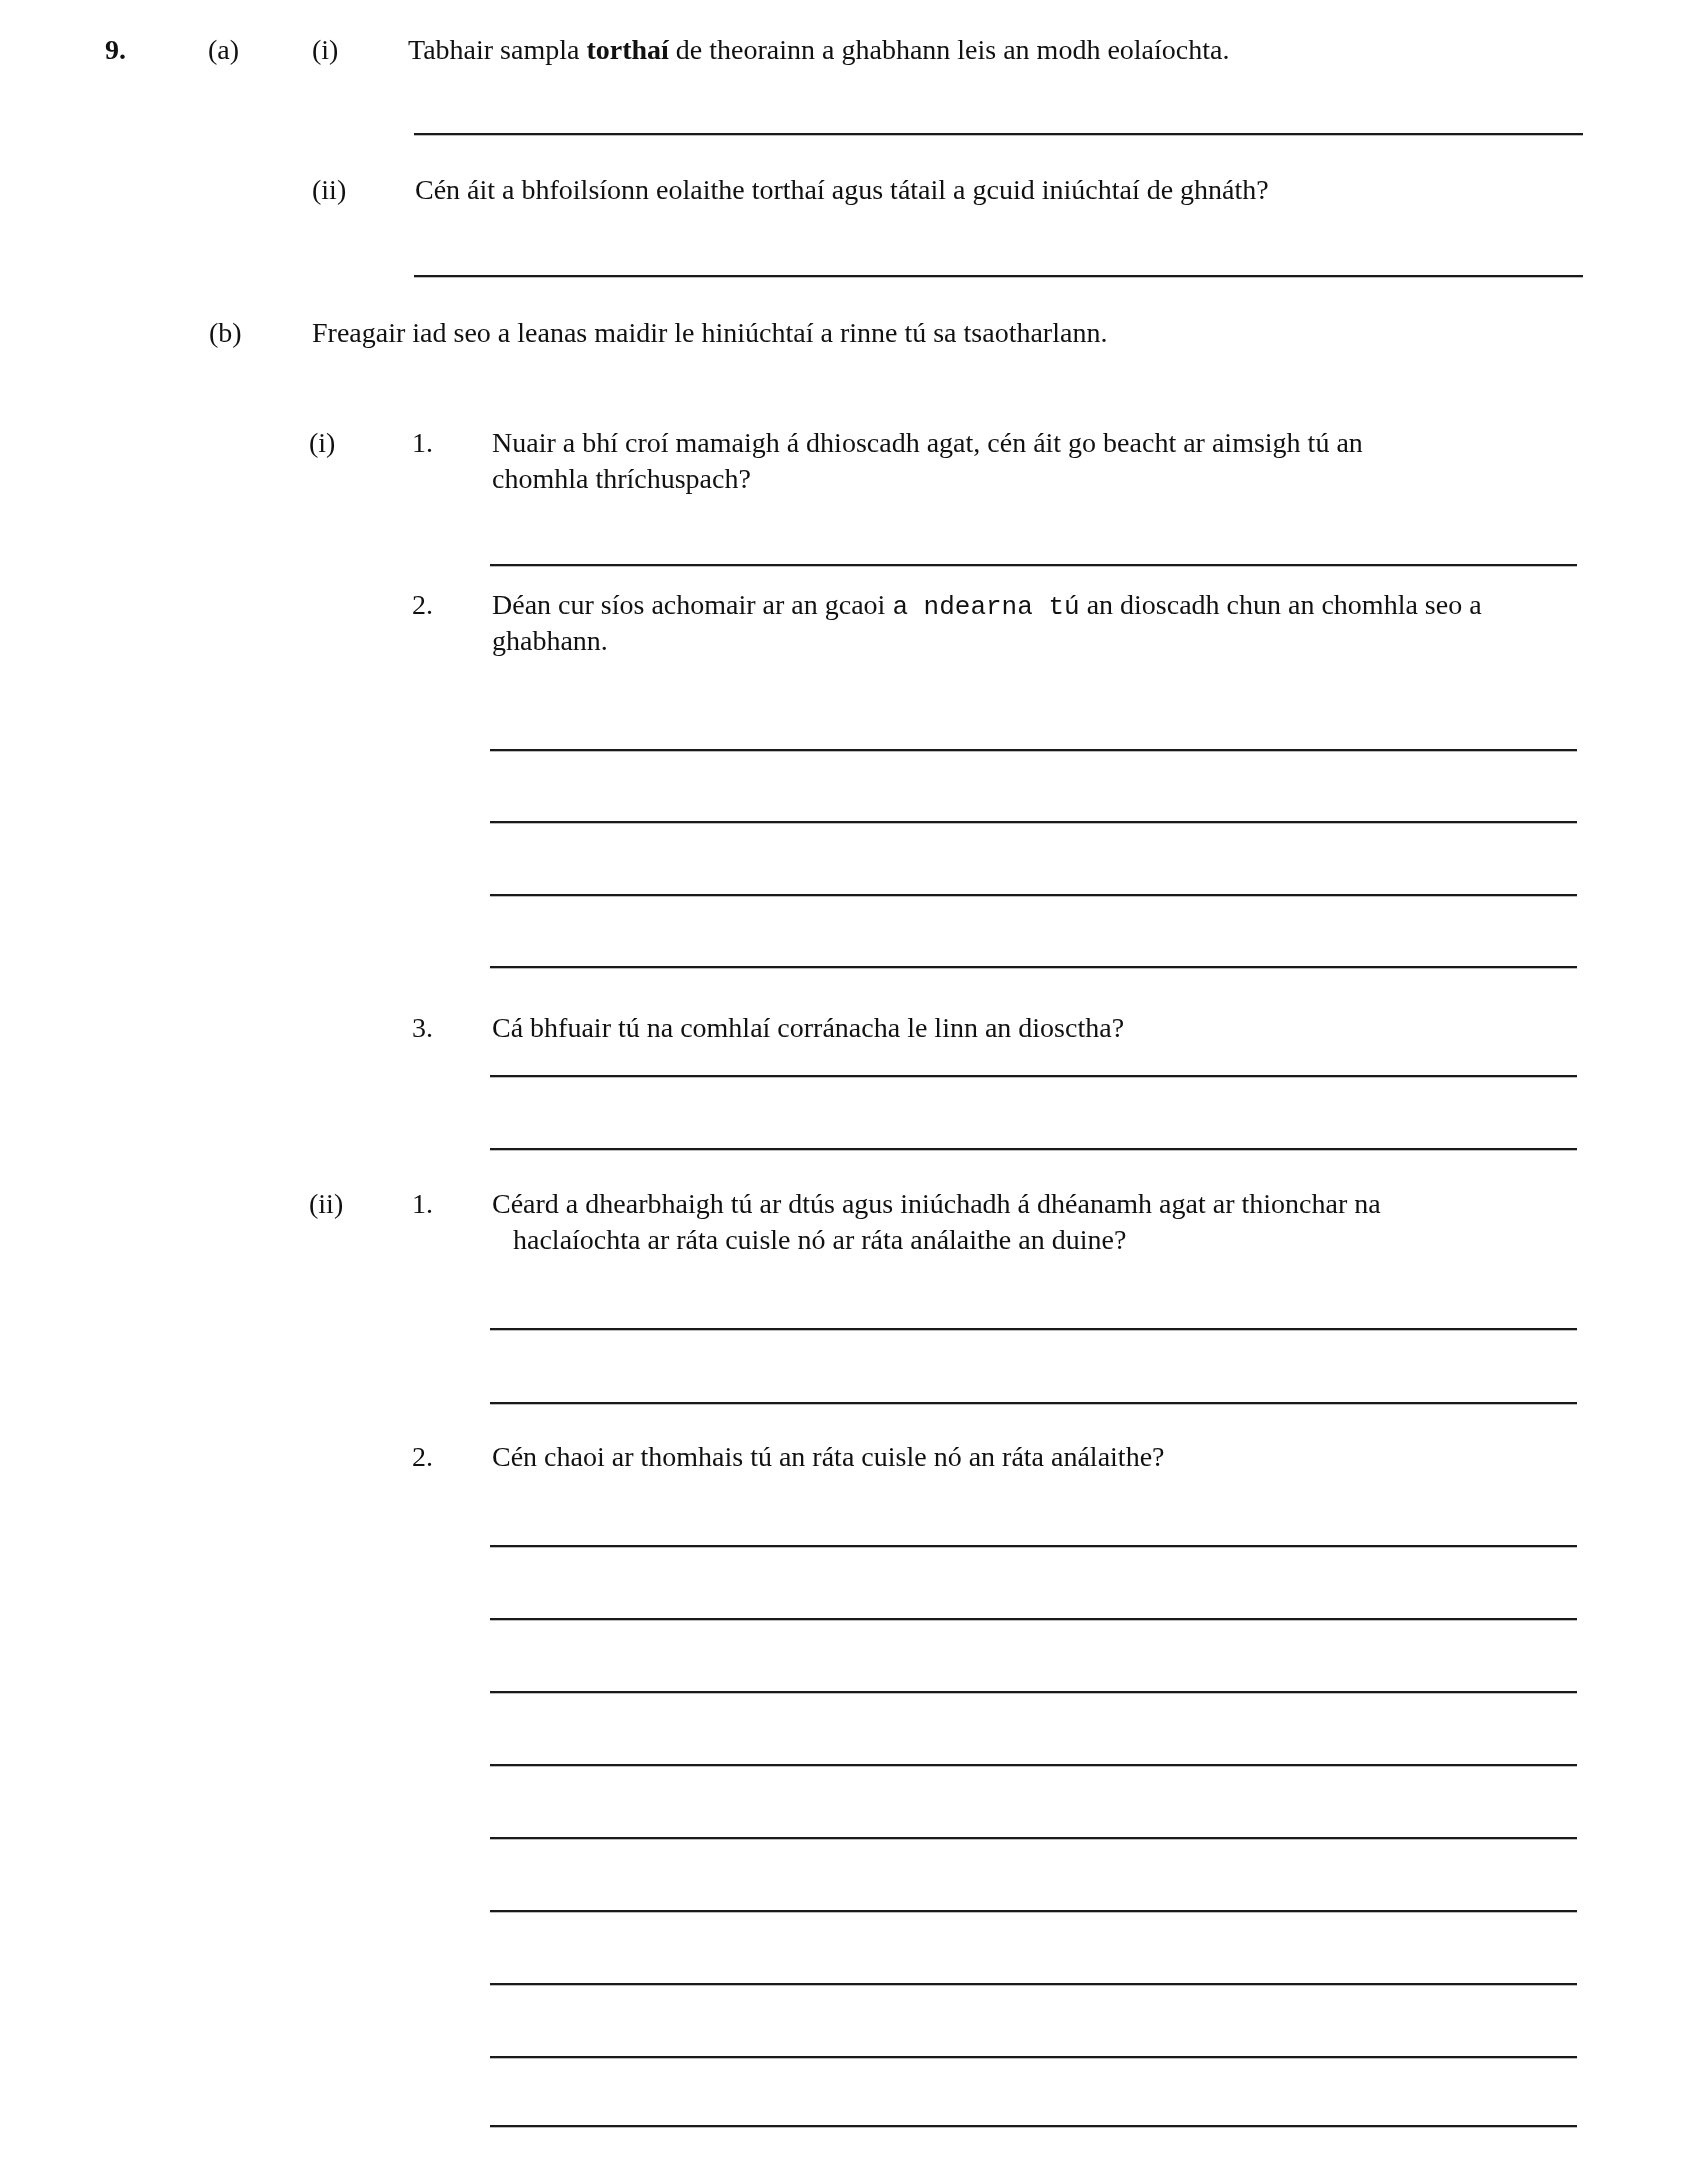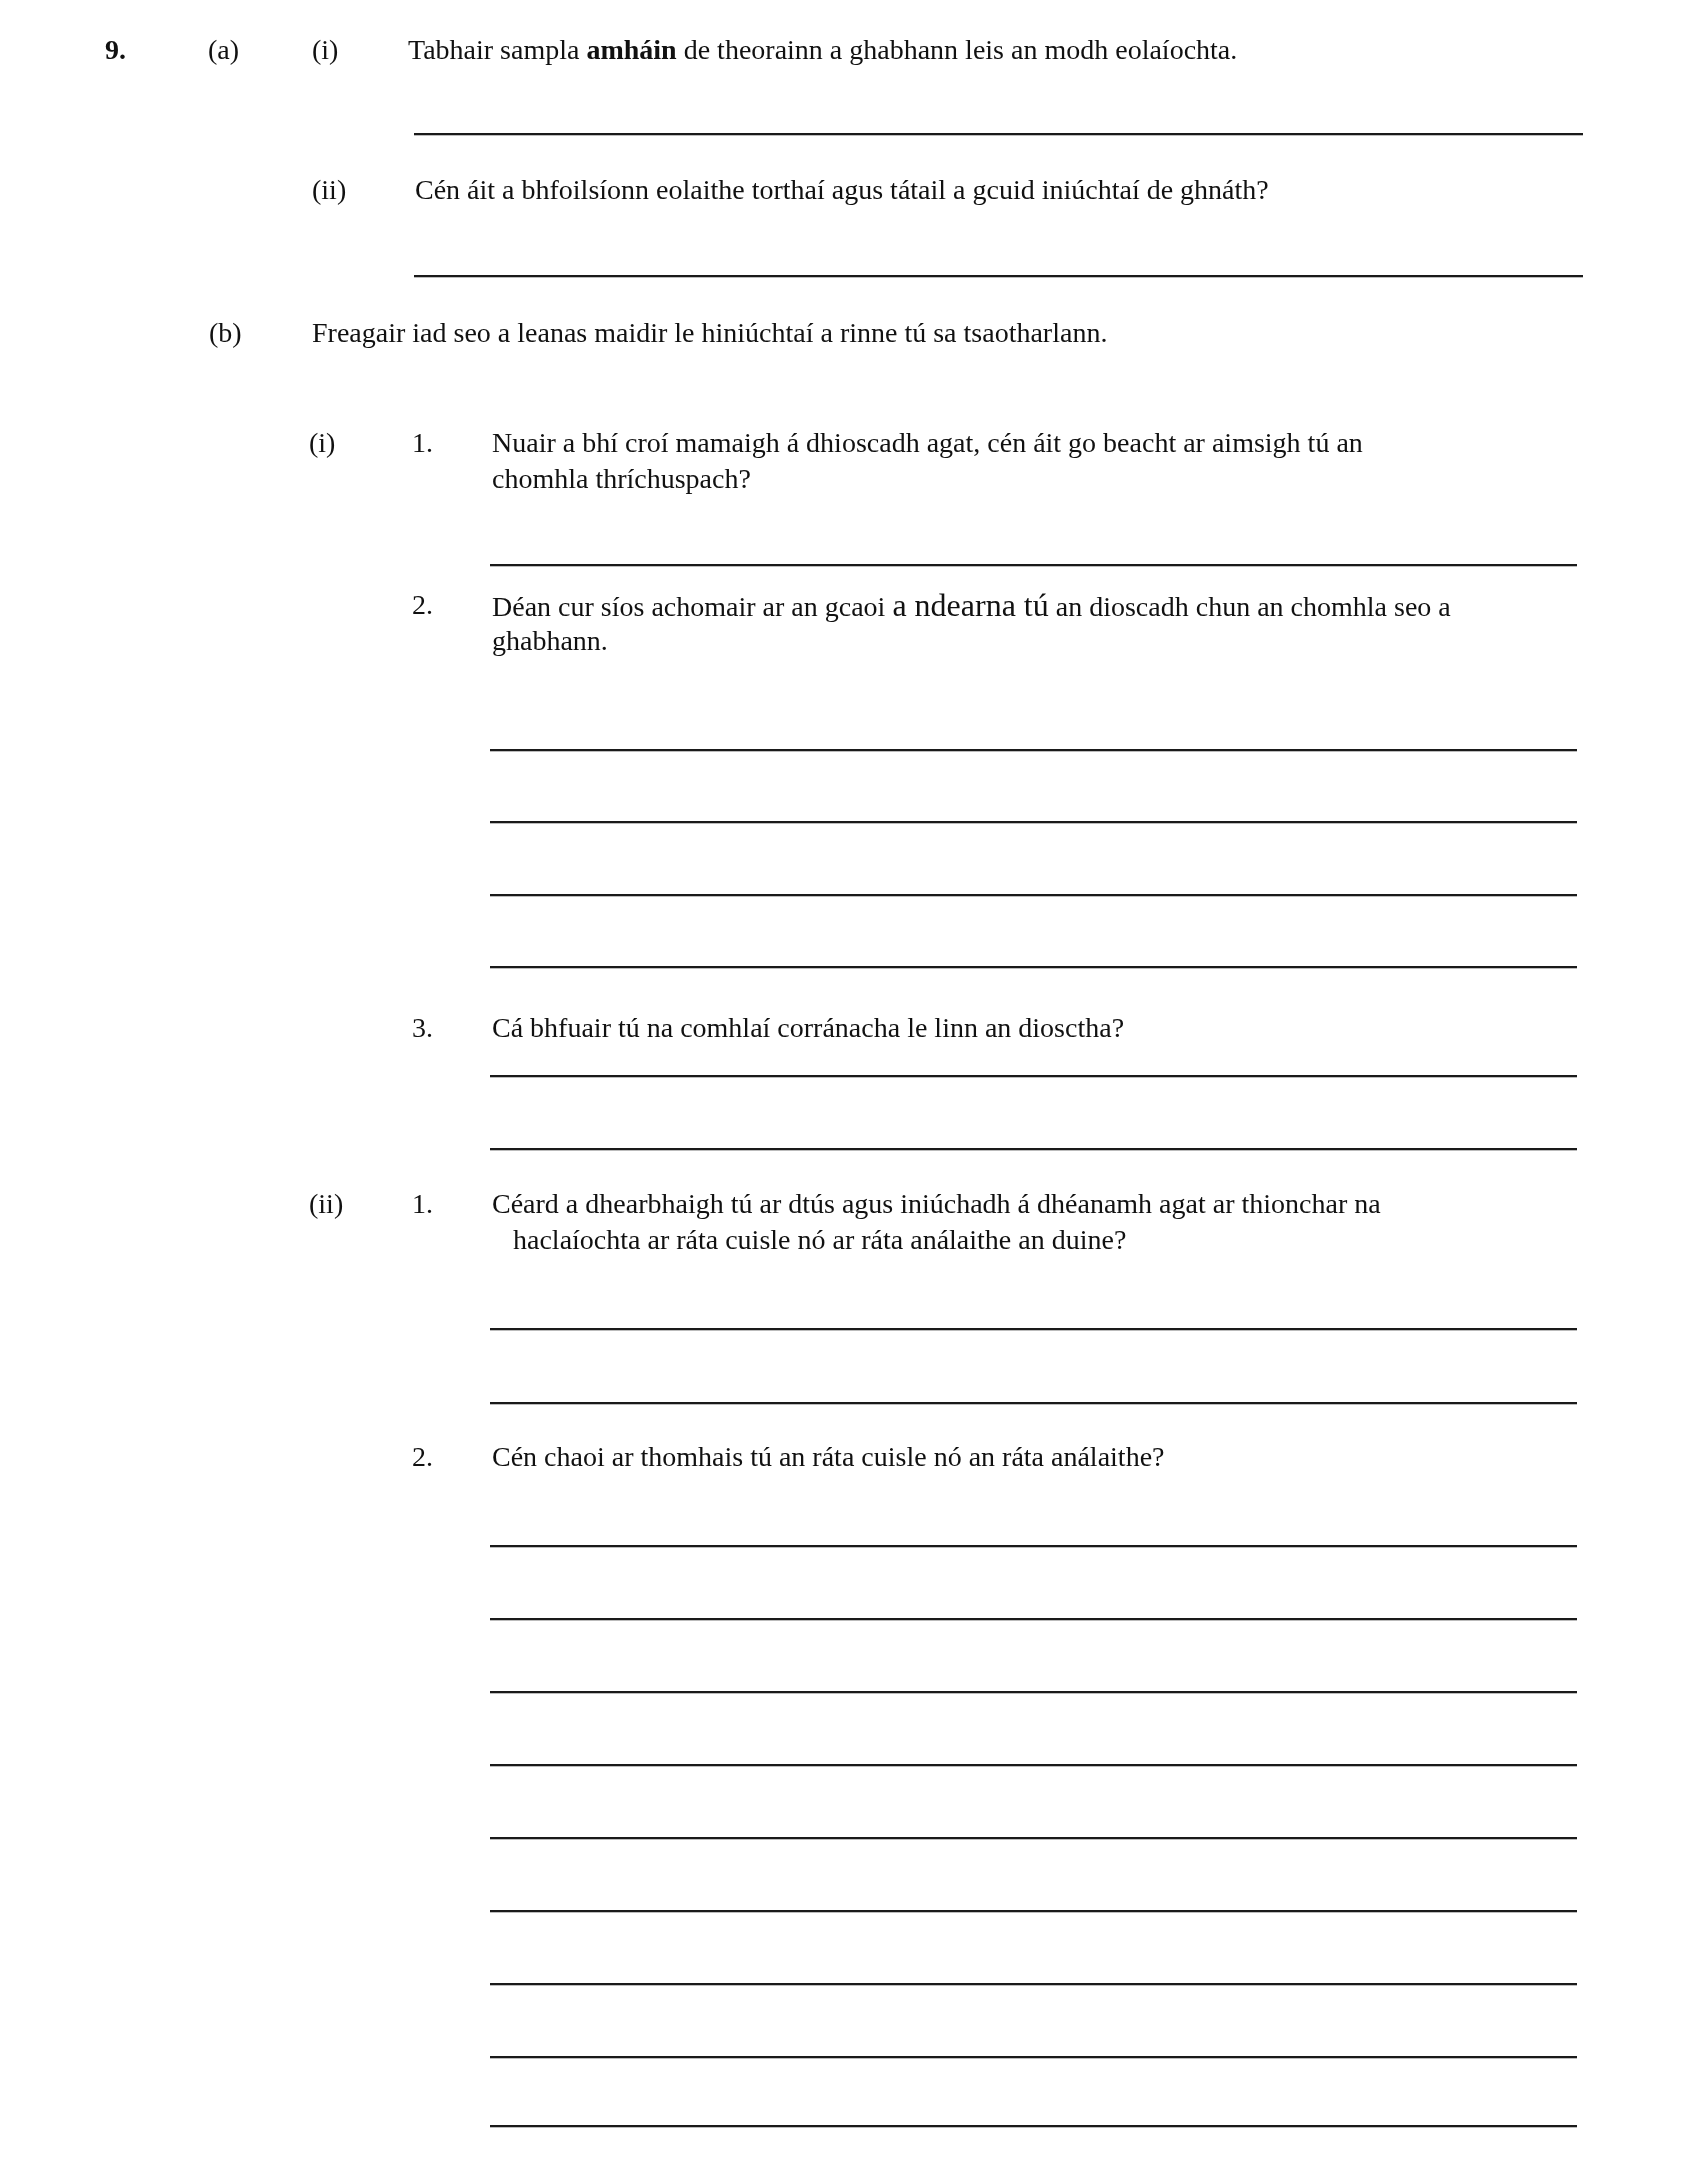--- a/index.html
+++ b/index.html
@@ -1,29 +1,29 @@
 <!DOCTYPE html>
 <html style="font-size:15px"><head>
 <meta charset="utf-8">
 <style>
   html, body { margin: 0; padding: 0; background: #ffffff; }
   body { width: 1703px; height: 2182px; position: relative; overflow: hidden;
          font-family: "Liberation Serif", "DejaVu Serif", serif; color: #111111; }
   .t { position: absolute; font-size: 28px; line-height: 36px; white-space: nowrap; }
   .b { font-weight: bold; }
-  .alt { font-family: Liberation Serif, serif; font-size: 32px; }
+  .alt { font-family: Liberation Mono, monospace; font-size: 26px; }
   .ans { position: absolute; height: 1.9px; background: #1a1a1a; border-bottom: 0.9px solid #bbbbbb; }
 </style>
 </head>
 <body>
 
 <div class="t b" style="left:105px; top:32px;">9.</div>
 <div class="t" style="left:208px; top:32px;">(a)</div>
 <div class="t" style="left:312px; top:32px;">(i)</div>
-<div class="t" style="left:408px; top:32px;"><span>Tabhair sampla </span><span class="b">amháin</span><span> de theorainn a ghabhann leis an modh eolaíochta.</span></div>
+<div class="t" style="left:408px; top:32px;"><span>Tabhair sampla </span><span class="b">torthaí</span><span> de theorainn a ghabhann leis an modh eolaíochta.</span></div>
 <div class="ans" style="left:414px; top:133px; width:1169px;"></div>
 
 <div class="t" style="left:312px; top:172px;">(ii)</div>
 <div class="t" style="left:415px; top:172px;">Cén áit a bhfoilsíonn eolaithe torthaí agus tátail a gcuid iniúchtaí de ghnáth?</div>
 <div class="ans" style="left:414px; top:275px; width:1169px;"></div>
 
 <div class="t" style="left:209px; top:315px;">(b)</div>
 <div class="t" style="left:312px; top:315px;">Freagair iad seo a leanas maidir le hiniúchtaí a rinne tú sa tsaotharlann.</div>
 
 <div class="t" style="left:309px; top:425px;">(i)</div>

